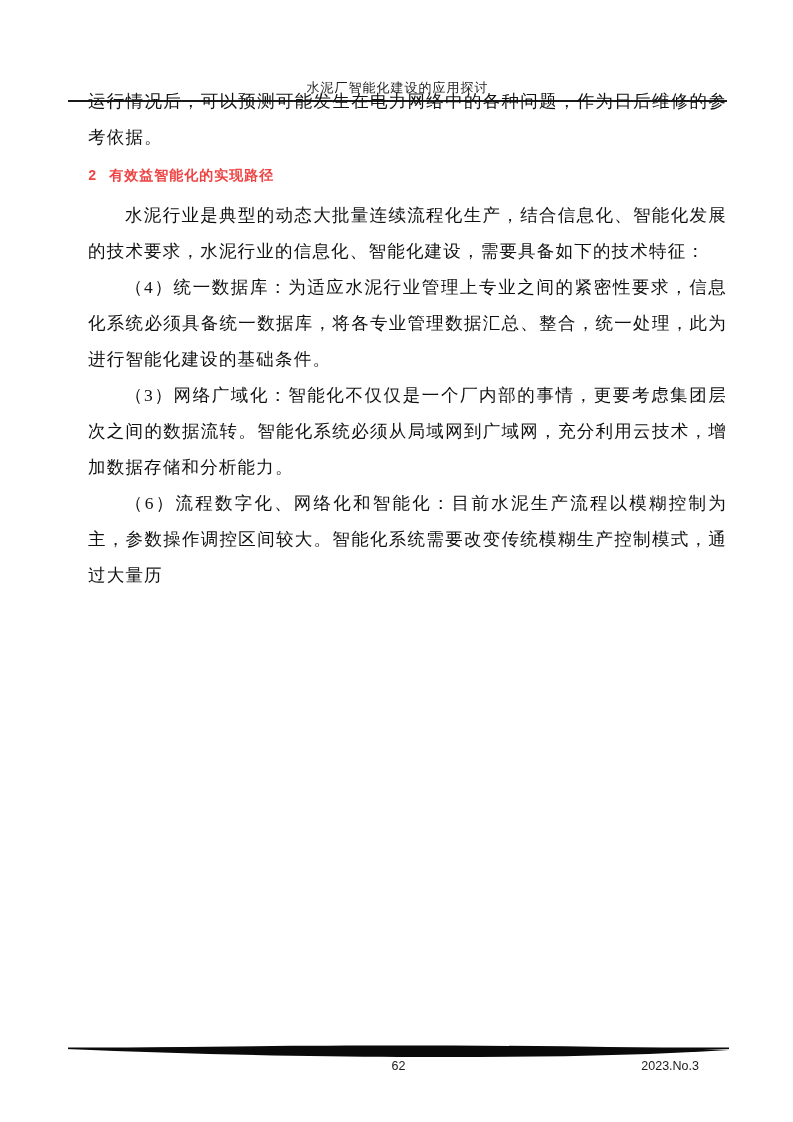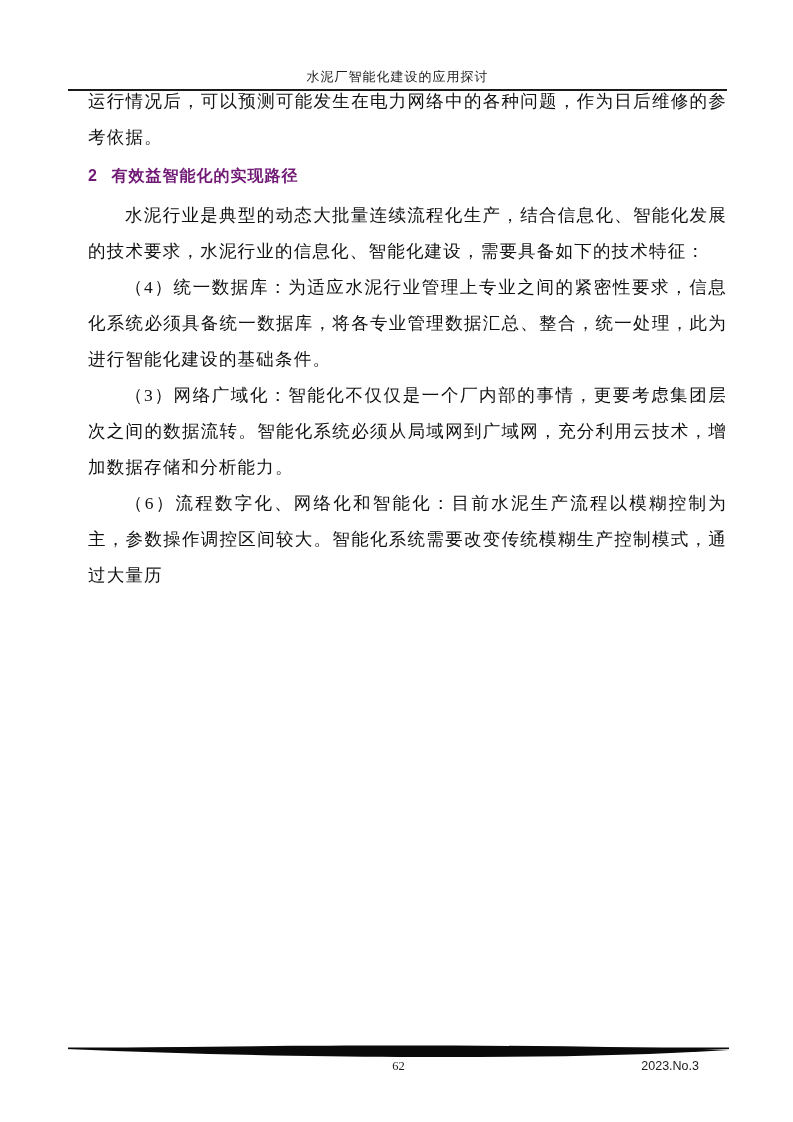--- a/index.html
+++ b/index.html
@@ -13,21 +13,21 @@
     overflow: hidden;
   }
   .page {
     position: absolute;
     inset: 0;
     background: #ffffff;
   }
   
   .header {
     position: absolute;
-    top: 5px; left: 68px; right: 66px;
+    top: 16px; left: 68px; right: 66px;
   }
   .running-title {
     padding-top: 63px;
     text-align: center;
     font-size: 13px;
     letter-spacing: 1px;
     color: #1c1c1c;
   }
   .header-rule {
     margin-top: 3px;
@@ -42,26 +42,26 @@
     line-height: 36px;
     letter-spacing: 1.2px;
     text-align: justify;
     text-justify: inter-character;
     color: #111111;
     margin-left: 20px;
   }
   .para { text-indent: 37px; }
   .para.no-indent { text-indent: 0; }
   .section-heading {
-    font-family: Liberation Sans, sans-serif;
-    font-size: 16px;
+    font-family: Liberation Mono, monospace;
+    font-size: 14px;
     font-weight: bold;
     line-height: 42px;
     letter-spacing: 1px;
-    color: #701a75;
+    color: #ef4444;
     text-align: left;
   }
   .section-heading .sec-num { margin-right: 0.85em; }
   
   .footer {
     position: absolute;
     top: 1045px; left: 68px; right: 64px;
     font-family: "Liberation Sans", "DejaVu Sans", sans-serif;
   }
   .footer-rule-svg { display: block; width: 100%; height: 13px; }
@@ -70,21 +70,20 @@
     height: 18px;
     margin-top: 1px;
     font-size: 12.5px;
     color: #1a1a1a;
   }
   .page-number {
     position: absolute;
     left: 50%;
     transform: translateX(-50%);
     top: 0;
-    font-family: Liberation Serif, serif;
   }
   .issue-label {
     position: absolute;
     right: 30px;
     top: 0;
   }
 </style>
 </head>
 <body>
 

